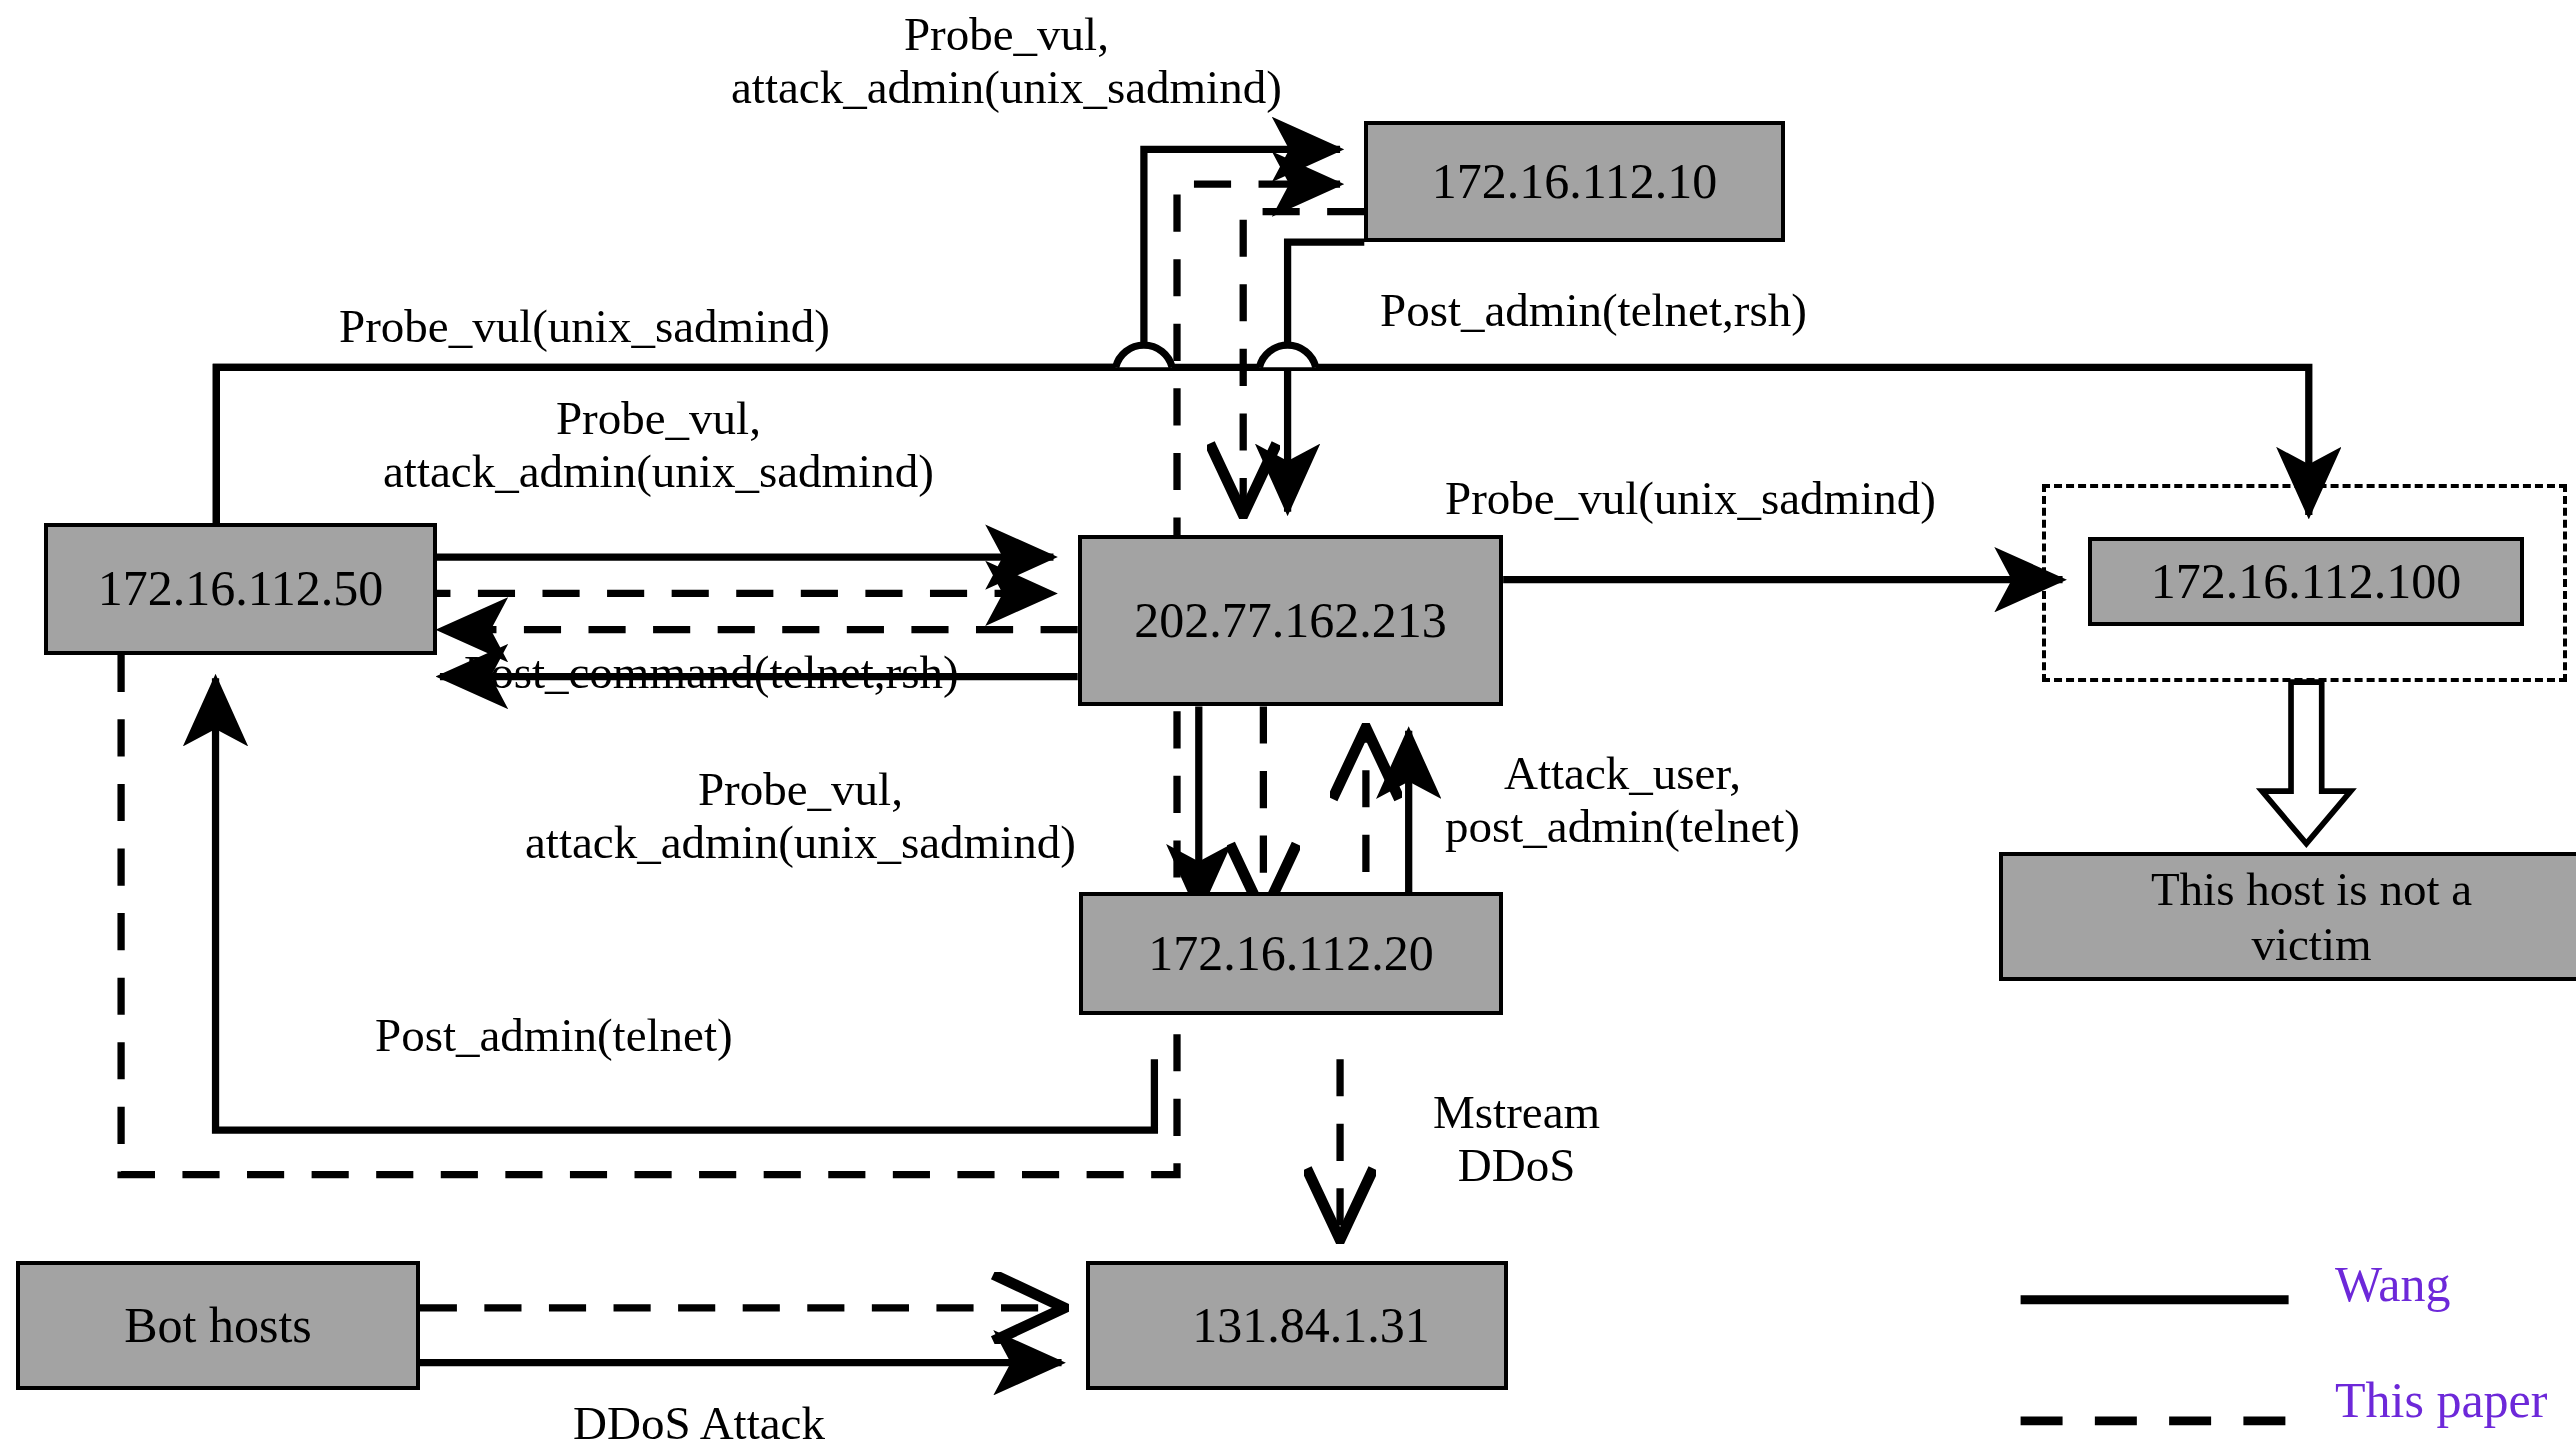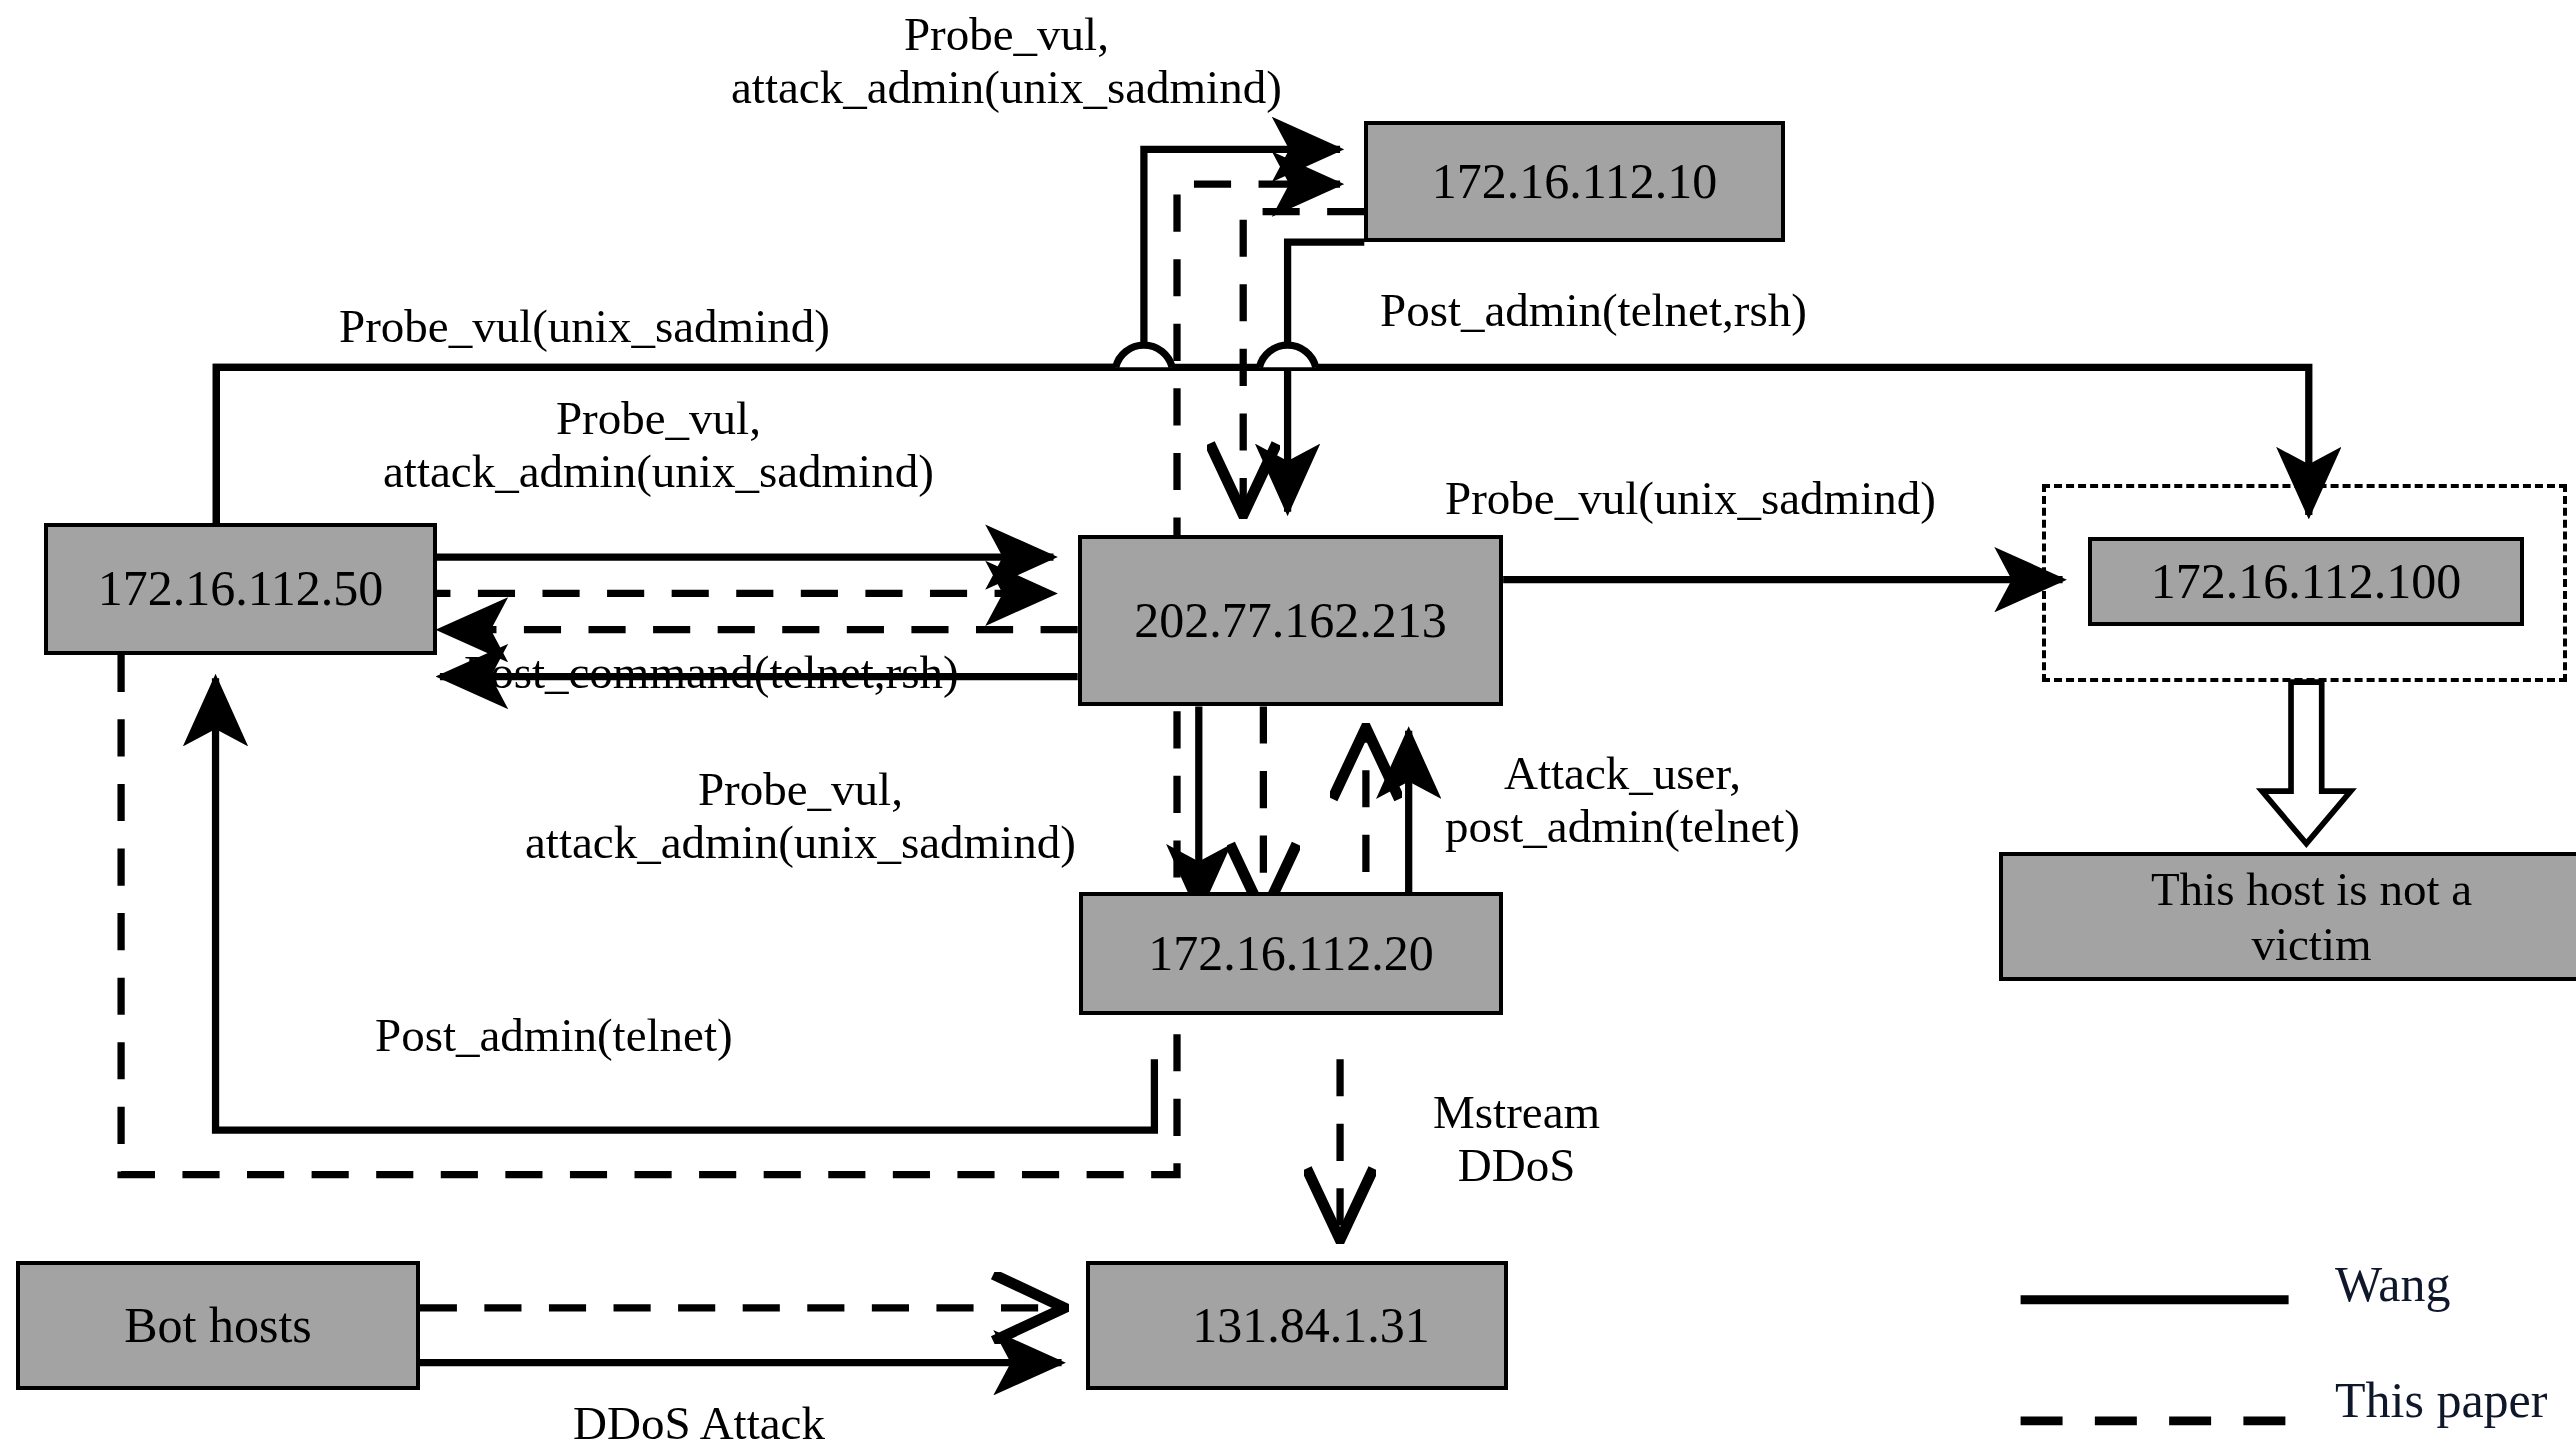--- a/index.html
+++ b/index.html
@@ -15,21 +15,21 @@
     font-family:"Liberation Serif","DejaVu Serif",serif;
   }
   .node-label{font-size:50px;}
   .node-msg{font-size:47px;padding:0 16px;}
   .edge-label{
     position:absolute;color:#000;white-space:pre;
     font-family:"Liberation Serif","DejaVu Serif",serif;
     font-size:47px;line-height:1.12;
   }
   .legend-label{
-    position:absolute;color:#0f172a;white-space:pre;
+    position:absolute;color:#6d28d9;white-space:pre;
     font-family:"Liberation Serif","DejaVu Serif",serif;
     font-size:50px;
   }
   .dashbox{
     position:absolute;box-sizing:border-box;
     border:4.8px dashed #000;background:transparent;
   }
 </style>
 </head>
 <body>

